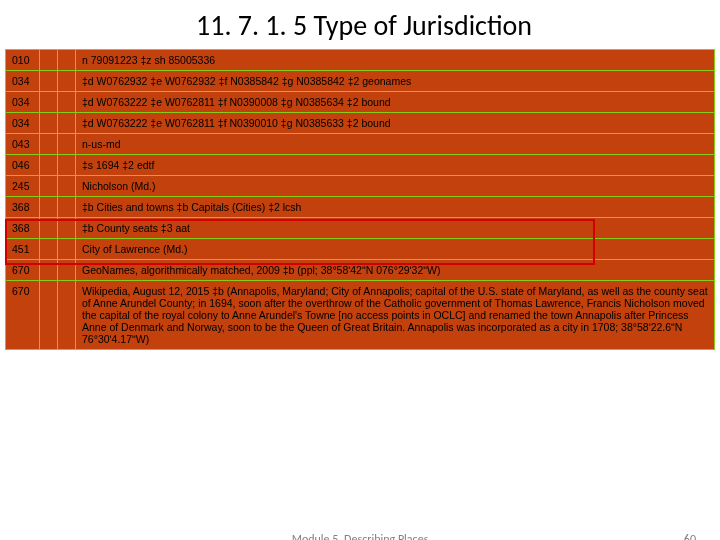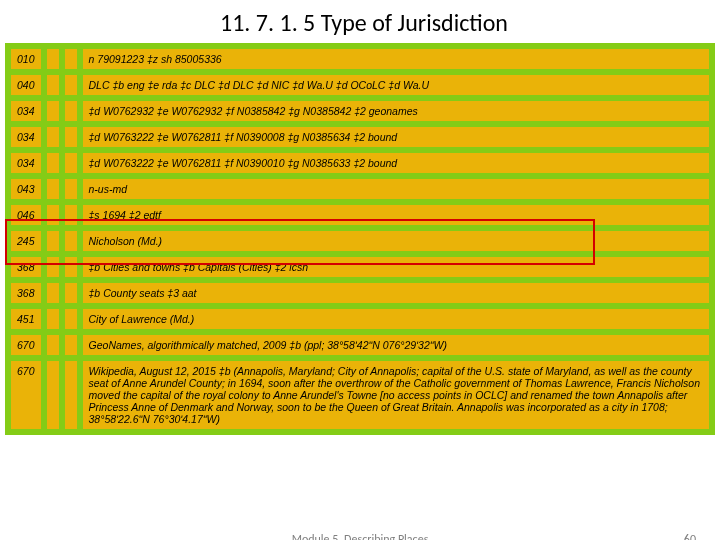--- a/index.html
+++ b/index.html
@@ -7,37 +7,36 @@
     width: 720px;
     height: 540px;
     background: #fff;
     font-family: Arial, Helvetica, sans-serif;
     color: #000;
     position: relative;
     overflow: hidden;
   }
   .title {
     font-family: Calibri, Arial, sans-serif;
-    font-size: 24px;
+    font-size: 28px;
     text-align: center;
     padding: 8px 0 6px 8px;
     color: #000;
   }
   .table {
     width: 710px;
     margin-left: 5px;
     border-collapse: collapse;
     font-size: 10.5px;
   }
   .table td {
-    border: 6px solid #84cc16;
+    border: 1px solid #84cc16;
     padding: 4px 6px;
     vertical-align: top;
-    background: #eab308;
-    font-style: italic;
+    background: #c2410c;
   }
   .table td.tag {
     width: 34px;
     color: #000;
   }
   .table td.ind1 { width: 18px; }
   .table td.ind2 { width: 18px; }
   .table td.content { }
   .highlight-box {
     position: absolute;
@@ -68,26 +67,20 @@
 
 <div class="title">11. 7. 1. 5   Type of Jurisdiction</div>
 
 <table class="table">
   <tbody>
       <tr>
         <td class="tag">010</td>
         <td class="ind1"></td>
         <td class="ind2"></td>
         <td class="content">n  79091223 ‡z sh 85005336</td>
-      </tr>
-      <tr>
-        <td class="tag">040</td>
-        <td class="ind1"></td>
-        <td class="ind2"></td>
-        <td class="content">DLC ‡b eng ‡e rda ‡c DLC ‡d DLC ‡d NIC ‡d Wa.U ‡d OCoLC ‡d Wa.U</td>
       </tr>
       <tr>
         <td class="tag">034</td>
         <td class="ind1"></td>
         <td class="ind2"></td>
         <td class="content">‡d W0762932 ‡e W0762932 ‡f N0385842 ‡g N0385842 ‡2 geonames</td>
       </tr>
       <tr>
         <td class="tag">034</td>
         <td class="ind1"></td>

